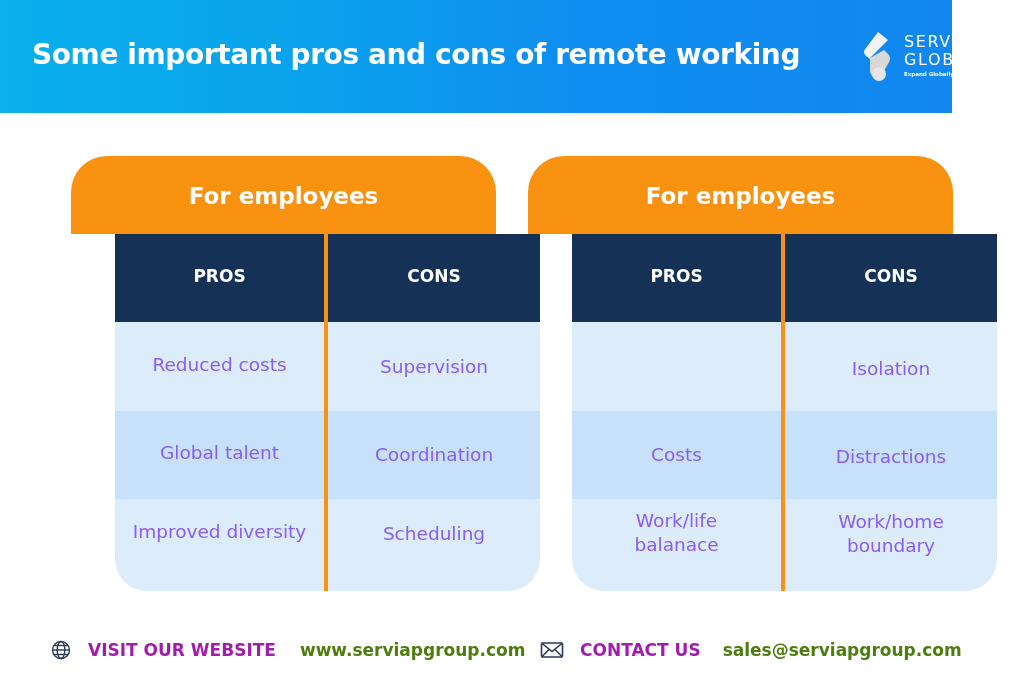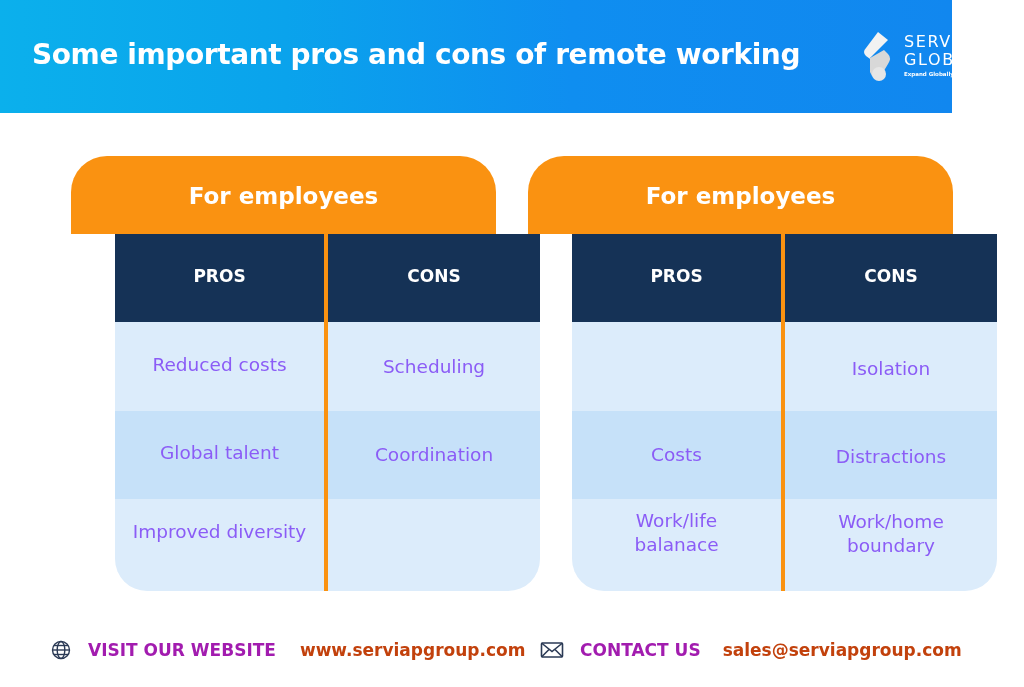--- a/index.html
+++ b/index.html
@@ -57,21 +57,21 @@
     position: absolute; width: 209px;
     display: flex; align-items: center; justify-content: center; text-align: center;
     color: #8b5cf6; font-size: 18.5px; line-height: 24px;
   }
   .cell.pro { left: 0; }
   .cell.con { left: 213px; width: 212px; }
 
   .footer-item { position: absolute; top: 637px; height: 26px; display: flex; align-items: center; white-space: nowrap; }
   .footer-icon { width: 22px; height: 22px; margin-right: 16px; }
   .footer-label { color: #a21caf; font-weight: bold; font-size: 17px; margin-right: 24px; }
-  .footer-link { color: #c2410c; font-weight: bold; font-size: 17px; text-decoration: none; }
+  .footer-link { color: #4d7c0f; font-weight: bold; font-size: 17px; text-decoration: none; }
 </style>
 </head>
 <body>
 
 <div class="banner">
   <div class="banner-title">Some important pros and cons of remote working</div>
 
   <div class="logo">
     <svg class="logo-mark" viewBox="0 0 38 54">
       <path d="M20 2 L30 10 L12 28 L22 36 L8 26 Q4 22 8 18 Z" fill="#f2f2f2"></path>
@@ -88,24 +88,25 @@
   <div class="card-head">For employees</div>
   <div class="card-body">
     <div class="row-band" style="top:88px;height:89px;"></div>
     <div class="row-band alt" style="top:177px;height:88px;"></div>
     <div class="row-band" style="top:265px;height:92px;"></div>
 
     <div class="col-head pros">PROS</div>
     <div class="col-head cons">CONS</div>
 
     <div class="cell pro" style="top:88px;height:89px;padding-bottom:4px;">Reduced costs</div>
-    <div class="cell con" style="top:88px;height:89px;">Scheduling</div>
+    <div class="cell con" style="top:88px;height:89px;">Supervision</div>
     <div class="cell pro" style="top:177px;height:88px;padding-bottom:4px;">Global talent</div>
     <div class="cell con" style="top:177px;height:88px;">Coordination</div>
     <div class="cell pro" style="top:265px;height:92px;padding-bottom:26px;">Improved diversity</div>
+    <div class="cell con" style="top:265px;height:92px;padding-bottom:22px;">Scheduling</div>
 
     <div class="divider"></div>
   </div>
 </div>
 
 <div class="card right">
   <div class="card-head">For employees</div>
   <div class="card-body">
     <div class="row-band" style="top:88px;height:89px;"></div>
     <div class="row-band alt" style="top:177px;height:88px;"></div>

